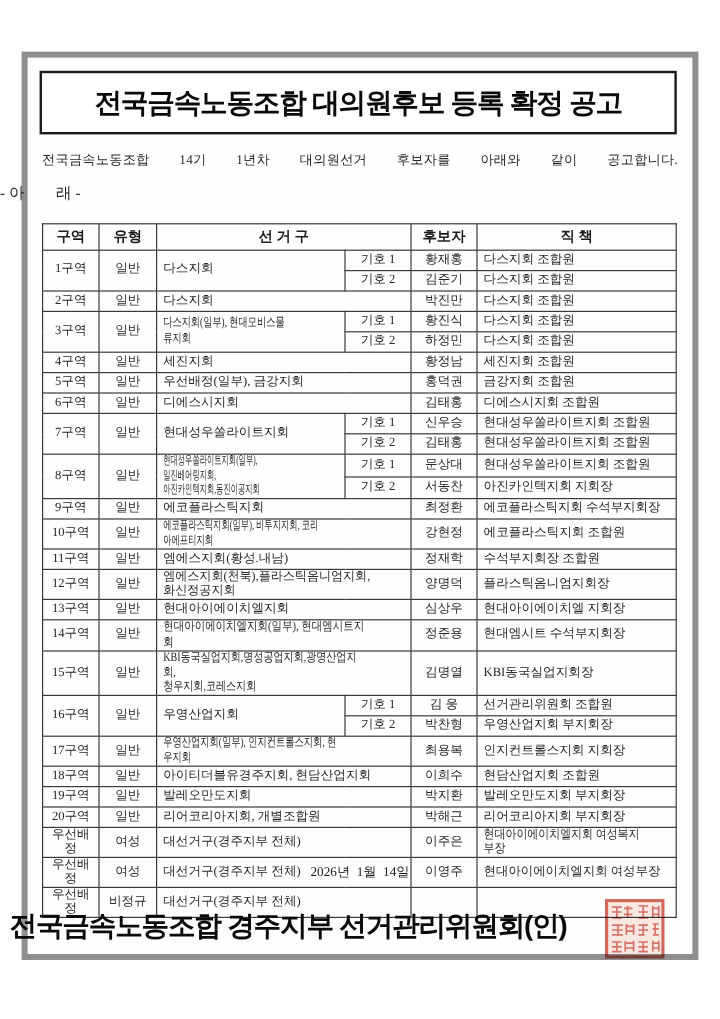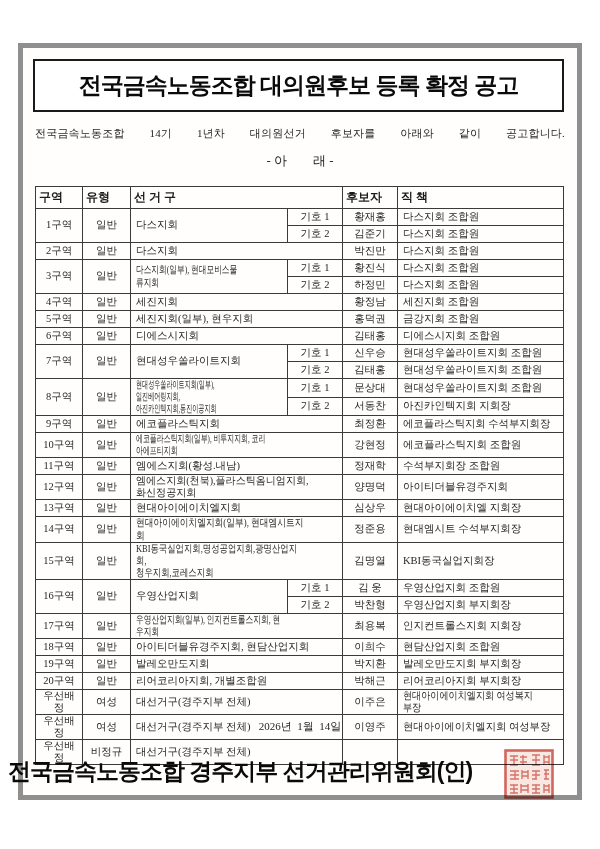--- a/index.html
+++ b/index.html
@@ -37,21 +37,20 @@
   }
   .subtitle {
     position:absolute; left:35px; top:126px; width:530px;
     font-size:11px; color:#262626;
     text-align:justify; text-align-last:justify;
     white-space:nowrap;
     letter-spacing:0.2px;
   }
   .below-label {
     position:absolute; left:0; top:152px; width:600px;
-    text-align:center;
     font-size:13px; color:#262626;
     white-space:pre;
   }
   .notice-table {
     position:absolute; left:35px; top:186px;
     width:528px;
     border-collapse:collapse;
     table-layout:fixed;
     font-size:10.5px;
     color:#262626;
@@ -59,21 +58,21 @@
   .notice-table td, .notice-table th {
     border:1px solid #3a3a3a;
     padding:0 3px;
     height:17px;
     box-sizing:border-box;
     overflow:hidden;
     line-height:1.15;
   }
   .notice-table th {
     font-size:12px; font-weight:bold;
-    height:22px; text-align:left;
+    height:22px; text-align:center;
     color:#1c1c1c;
     white-space:pre;
   }
   .notice-table td.c { text-align:center; }
   .notice-table td.l { text-align:left; padding-left:5px; }
   .notice-table td span.fit { display:inline-block; white-space:pre-line; transform-origin:left center; }
   .date-line {
     position:absolute; left:0; top:719px; width:600px;
     text-align:center;
     font-size:11px; color:#1f1f1f;
@@ -166,21 +165,21 @@
       <tr>
         <td class="c">4구역</td>
         <td class="c">일반</td>
         <td class="l" colspan="2"><span class="fit">세진지회</span></td>
         <td class="c">황정남</td>
         <td class="l"><span class="fit">세진지회 조합원</span></td>
       </tr>
       <tr>
         <td class="c">5구역</td>
         <td class="c">일반</td>
-        <td class="l" colspan="2"><span class="fit">세진지회(일부), 현우지회</span></td>
+        <td class="l" colspan="2"><span class="fit">우선배정(일부), 금강지회</span></td>
         <td class="c">홍덕권</td>
         <td class="l"><span class="fit">금강지회 조합원</span></td>
       </tr>
       <tr>
         <td class="c">6구역</td>
         <td class="c">일반</td>
         <td class="l" colspan="2"><span class="fit">디에스시지회</span></td>
         <td class="c">김태홍</td>
         <td class="l"><span class="fit">디에스시지회 조합원</span></td>
       </tr>
@@ -231,21 +230,21 @@
         <td class="l" colspan="2"><span class="fit">엠에스지회(황성.내남)</span></td>
         <td class="c">정재학</td>
         <td class="l"><span class="fit">수석부지회장 조합원</span></td>
       </tr>
       <tr>
         <td class="c">12구역</td>
         <td class="c">일반</td>
         <td class="l" colspan="2"><span class="fit" style="transform: scaleX(0.957);">엠에스지회(천북),플라스틱옴니엄지회,
 화신정공지회</span></td>
         <td class="c">양명덕</td>
-        <td class="l"><span class="fit">아이티더블유경주지회</span></td>
+        <td class="l"><span class="fit">플라스틱옴니엄지회장</span></td>
       </tr>
       <tr>
         <td class="c">13구역</td>
         <td class="c">일반</td>
         <td class="l" colspan="2"><span class="fit">현대아이에이치엘지회</span></td>
         <td class="c">심상우</td>
         <td class="l"><span class="fit">현대아이에이치엘 지회장</span></td>
       </tr>
       <tr>
         <td class="c">14구역</td>
@@ -261,21 +260,21 @@
 청우지회,코레스지회</span></td>
         <td class="c">김명열</td>
         <td class="l"><span class="fit">KBI동국실업지회장</span></td>
       </tr>
       <tr>
         <td class="c" rowspan="2">16구역</td>
         <td class="c" rowspan="2">일반</td>
         <td class="l" rowspan="2"><span class="fit">우영산업지회</span></td>
         <td class="c">기호 1</td>
         <td class="c">김  웅</td>
-        <td class="l"><span class="fit">우영산업지회 조합원</span></td>
+        <td class="l"><span class="fit">선거관리위원회 조합원</span></td>
       </tr>
       <tr>
         <td class="c">기호 2</td>
         <td class="c">박찬형</td>
         <td class="l"><span class="fit">우영산업지회 부지회장</span></td>
       </tr>
       <tr>
         <td class="c">17구역</td>
         <td class="c">일반</td>
         <td class="l" colspan="2"><span class="fit" style="transform: scaleX(0.736);">우영산업지회(일부), 인지컨트롤스지회, 현우지회</span></td>

